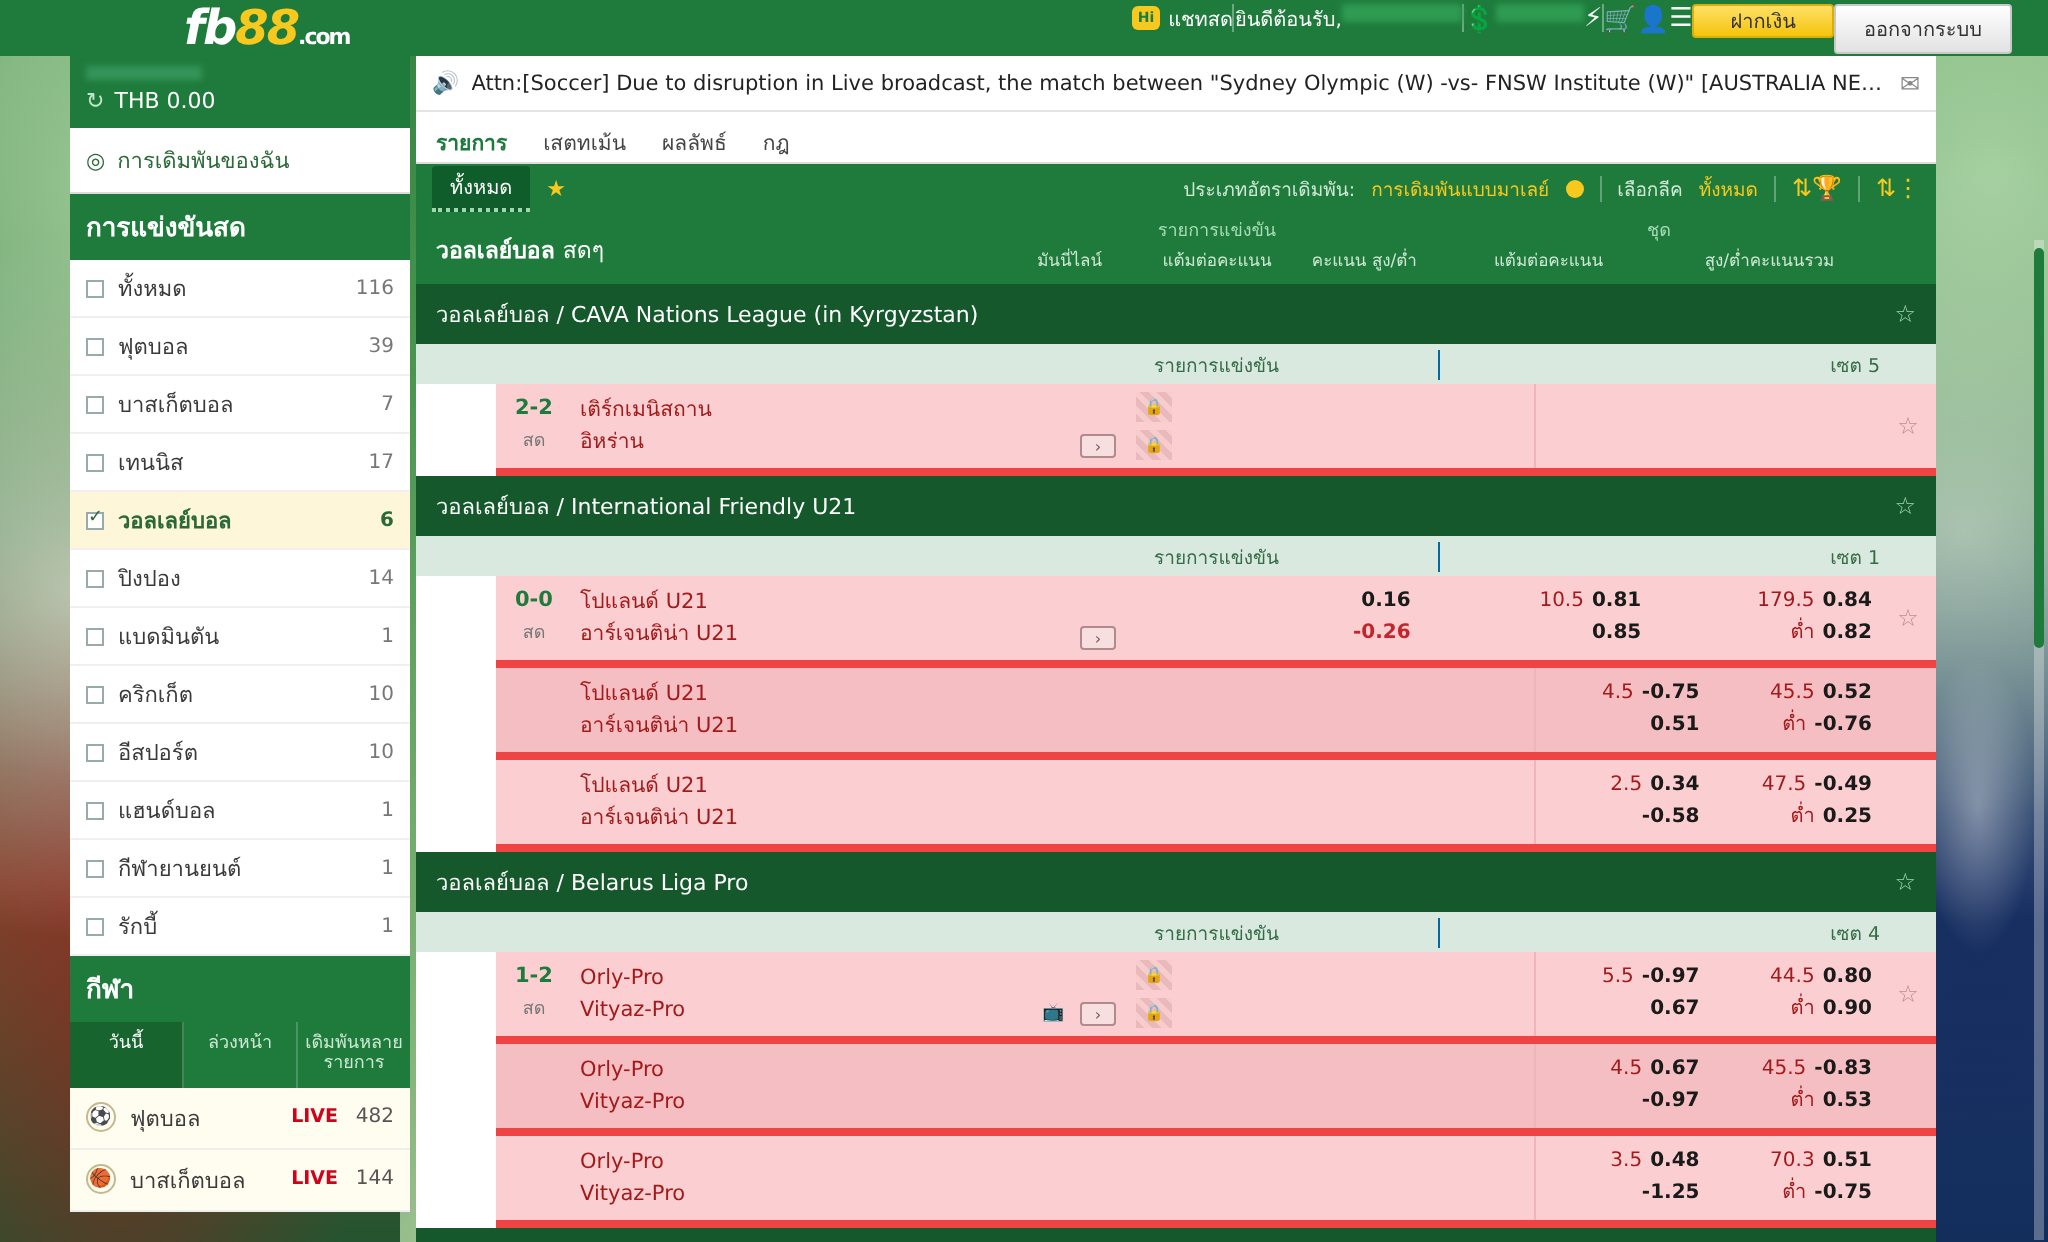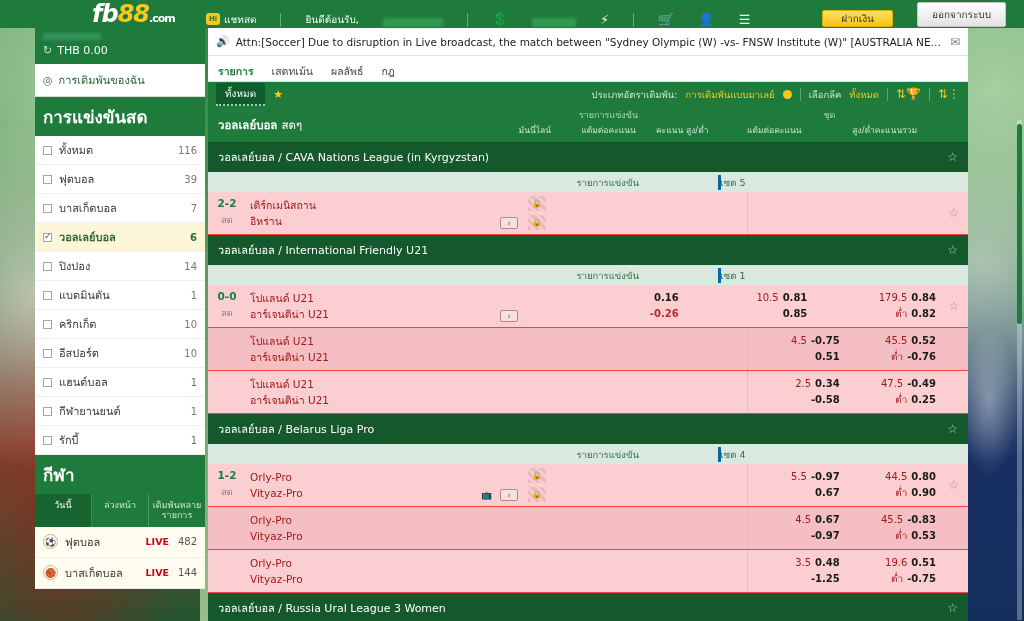--- a/index.html
+++ b/index.html
@@ -35,49 +35,49 @@
 
   
   .topbar {
     position:relative; height:28px; background:#1e7b3c; display:flex; align-items:center;
     z-index: 5;
   }
   .logo { margin-left:92px; font-size:24px; font-weight:bold; letter-spacing:-1px; line-height:1; }
   .logo .fb { color:#ffffff; font-style:italic; }
   .logo .n88 { color:#f7c81e; font-style:italic; }
   .logo .com { color:#ffffff; font-size:11px; font-style:normal; }
-  .top-right { margin-left:auto; display:flex; align-items:flex-end; gap:24px; padding-right:18px; }
+  .top-right { margin-left:auto; display:flex; align-items:flex-start; gap:0; padding-right:18px; }
   .chat-chip { display:flex; align-items:center; gap:4px; color:#fff; font-size:10px; }
   .chat-bubble {
     width:14px; height:12px; background:#f7c81e; border-radius:3px; position:relative;
     color:#1e7b3c; font-size:7px; font-weight:bold; text-align:center; line-height:12px;
   }
   .chat-bubble::after{ content:""; position:absolute; left:3px; bottom:-3px; border:3px solid transparent; border-top-color:#f7c81e; }
   .divider-v { width:1px; height:14px; background:rgba(255,255,255,.35); }
   .welcome { color:#fff; font-size:10px; }
   .blur-name { display:inline-block; width:60px; height:9px; background:#2f9b52; border-radius:1px; vertical-align:middle; filter:blur(1.5px); }
   .bal-blur { display:inline-block; width:44px; height:9px; background:#2f9b52; border-radius:1px; filter:blur(1.6px); }
   .ticon { color:#fff; font-size:13px; opacity:.95; display:flex; align-items:center; }
   .ticon.money { color:#ffffff; }
   .btn-deposit { background:linear-gradient(#ffe066,#f5c40d); color:#333; font-size:10px;
-    padding:0 18px; border-radius:2px; border:1px solid #d9ae08; cursor:pointer; white-space:nowrap;margin-left:48px; }
+    padding:0 18px; border-radius:2px; border:1px solid #d9ae08; cursor:pointer; white-space:nowrap; }
   .btn-logout { background:linear-gradient(#ffffff,#e2e2e2); color:#333; font-size:10px;
     padding:4px 14px; border-radius:2px; border:1px solid #c8c8c8; cursor:pointer; white-space:nowrap; }
 
   
   .page { position:absolute; top:28px; left:0; width:1024px; height:593px; }
 
   
   .sidebar { position:absolute; left:35px; top:0; width:170px; height:593px; overflow:hidden; }
   .sb-balance { background:#1e7b3c; color:#fff; padding:5px 8px 7px; }
   .sb-user-blur { width:58px; height:7px; background:#35945a; filter:blur(1.6px); margin-bottom:4px; }
   .sb-bal-row { display:flex; align-items:center; gap:5px; font-size:11px; }
   .refresh-ic { font-size:11px; color:#bfe6c9; }
   .sb-mybets { background:#fff; border-bottom:1px solid #ddd; padding:7px 8px; display:flex; align-items:center; gap:6px; color:#2b6a38; font-size:11px; cursor:pointer; }
-  .sb-head { background:#1e7b3c; color:#fff; font-weight:bold; font-size:17px; padding:6px 8px; }
+  .sb-head { background:#1e7b3c; color:#fff; font-weight:bold; font-size:13px; padding:6px 8px; }
   .sb-list { background:#fff; }
   .sb-item { display:flex; align-items:center; padding:5px 8px; font-size:11px; color:#3a3a3a; border-bottom:1px solid #f0f0f0; cursor:pointer; }
   .sb-item.active { background:#fdf6d8; color:#2b6a38; font-weight:bold; }
   .cbox { width:9px; height:9px; border:1px solid #9aa; margin-right:7px; background:#fff; position:relative; flex:none; }
   .sb-item.active .cbox::after { content:"✓"; position:absolute; left:0px; top:-3px; font-size:9px; color:#2b6a38; }
   .sb-item .lbl { flex:1; }
   .sb-item .cnt { color:#777; font-size:10px; }
   .sb-item.active .cnt { color:#2b6a38; }
   .sb-tabs { display:flex; background:#1e7b3c; }
   .sb-tab { flex:1; text-align:center; color:#cfe8d5; font-size:9px; padding:6px 2px; line-height:1.15; cursor:pointer; border-right:1px solid rgba(255,255,255,.2); }
@@ -118,24 +118,24 @@
   .grp-subs span { flex:1; font-size:8.5px; color:#cfe8d5; padding-bottom:5px; }
   .ghead .sp { width:28px; flex:none; }
 
   .league { background:#15582c; color:#fff; font-size:11px; padding:6px 10px; display:flex; align-items:center; cursor:pointer; }
   .league .lname { flex:1; }
   .league .star { color:#9fd8b0; font-size:12px; }
 
   .subhead { background:#d9e9df; display:flex; align-items:center; height:20px; font-size:9.5px; color:#356b45; }
   .subhead .sp-left { width:290px; flex:none; }
   .subhead .c1 { flex:1; text-align:center; }
-  .subhead .c2 { flex:1; text-align:left; border-left:3px solid #0369a1; }
+  .subhead .c2 { flex:1; text-align:right; border-left:1px solid #0369a1; }
   .subhead .sp-right { width:28px; flex:none; }
 
-  .match { display:flex; background:#fbcfd1; border-bottom:1px solid #ef4444; }
+  .match { display:flex; background:#fbcfd1; border-bottom:4px solid #ef4444;margin-left:40px; }
   .match.alt { background:#f5bec2; }
   .m-score { width:38px; flex:none; text-align:center; padding:5px 0; }
   .m-score .sc { color:#1e7b3c; font-weight:bold; font-size:10.5px; }
   .m-score .live { color:#777; font-size:9px; display:block; margin-top:3px; }
   .m-teams { width:230px; flex:none; padding:5px 0 5px 4px; }
   .m-teams div { color:#a31a1a; font-size:10.5px; line-height:16px; white-space:nowrap; overflow:hidden; text-overflow:ellipsis; }
   .m-ctrl { width:22px; flex:none; display:flex; flex-direction:column; justify-content:flex-end; align-items:center; padding-bottom:6px; }
   .m-arrowbox { width:22px; flex:none; display:flex; flex-direction:column; justify-content:flex-end; align-items:center; padding-bottom:5px; }
   .tvic { color:#6b6b6b; font-size:9px; }
   .arrbtn { width:18px; height:12px; border:1px solid #b08a8c; background:#f7dedf; font-size:8px; color:#7a5a5c; display:flex; align-items:center; justify-content:center; cursor:pointer; border-radius:2px; }
@@ -210,20 +210,25 @@
         <div class="sb-item">
           <span class="cbox"></span>
           <span class="lbl">ฟุตบอล</span>
           <span class="cnt">39</span>
         </div>
         <div class="sb-item">
           <span class="cbox"></span>
           <span class="lbl">บาสเก็ตบอล</span>
           <span class="cnt">7</span>
         </div>
+        <div class="sb-item">
+          <span class="cbox"></span>
+          <span class="lbl">เทนนิส</span>
+          <span class="cnt">17</span>
+        </div>
         <div class="sb-item active">
           <span class="cbox"></span>
           <span class="lbl">วอลเลย์บอล</span>
           <span class="cnt">6</span>
         </div>
         <div class="sb-item">
           <span class="cbox"></span>
           <span class="lbl">ปิงปอง</span>
           <span class="cnt">14</span>
         </div>
@@ -616,21 +621,21 @@
                 <div class="r"><span class="ou"></span><span class="od"></span></div>
                 <div class="r"><span class="ou"></span><span class="od"></span></div>
               </div>
             </div>
             <div class="odds-grp second">
               <div class="ocol">
                 <div class="r"><span class="hdp">3.5</span><span class="od">0.48</span></div>
                 <div class="r"><span class="hdp"></span><span class="od">-1.25</span></div>
               </div>
               <div class="ocol">
-                <div class="r"><span class="ou">19.6</span><span class="od">0.51</span></div>
+                <div class="r"><span class="ou">70.3</span><span class="od">0.51</span></div>
                 <div class="r"><span class="ou">ต่ำ</span><span class="od">-0.75</span></div>
               </div>
             </div>
           </div>
           <div class="m-star"></div>
         </div>
         <div class="league">
           <span class="lname">วอลเลย์บอล / Russia Ural League 3 Women</span>
           <span class="star">☆</span>
         </div>

